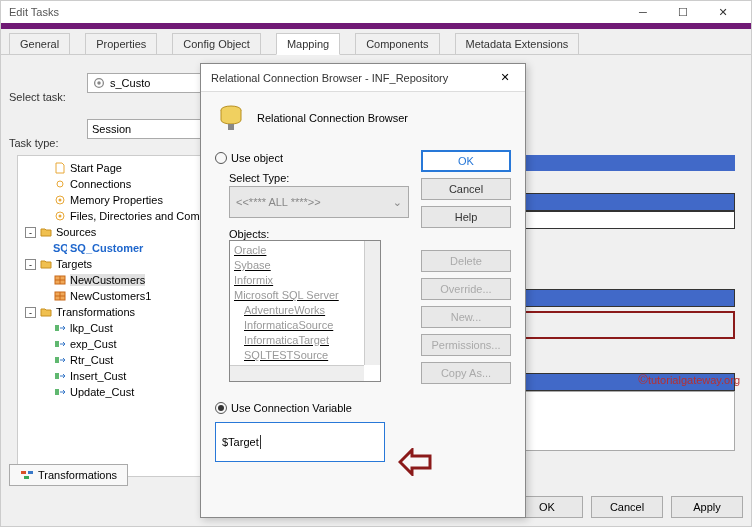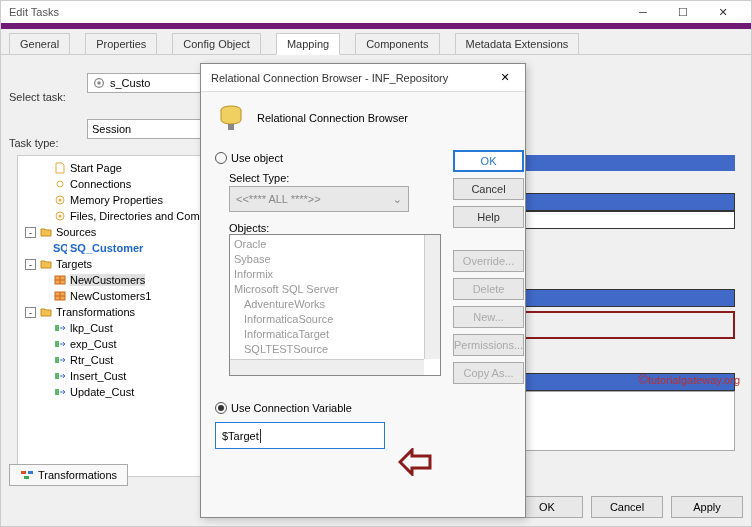--- a/index.html
+++ b/index.html
@@ -43,32 +43,32 @@
 .modal-title-text { flex: 1; color: #333; }
 .modal-close { width: 20px; text-align: center; }
 .modal-header { display: flex; align-items: center; padding: 10px 14px; gap: 10px; }
 .db-icon { width: 32px; height: 32px; }
 .modal-body { padding: 6px 14px; display: flex; gap: 12px; }
 .modal-left { flex: 1; }
 .modal-right { width: 90px; display: flex; flex-direction: column; gap: 6px; }
 .radio-row { display: flex; align-items: center; gap: 4px; margin: 2px 0 8px 0; }
 .radio { width: 12px; height: 12px; border: 1px solid #555; border-radius: 50%; display: inline-flex; align-items: center; justify-content: center; }
 .radio.selected::after { content: ""; width: 6px; height: 6px; background: #333; border-radius: 50%; }
-.type-select { width: 180px; height: 26px; border: 1px solid #aaa; background: #e8e8e8; display: flex; align-items: center; padding: 0 6px; color: #888; margin: 2px 0 10px 0; justify-content: space-between; }
-.objects-list { width: 212px; height: 142px; border: 1px solid #888; background: #fff; overflow: hidden; position: relative; }
+.type-select { width: 180px; height: 32px; border: 1px solid #aaa; background: #e8e8e8; display: flex; align-items: center; padding: 0 6px; color: #888; margin: 2px 0 10px 0; justify-content: space-between; }
+.objects-list { width: 152px; height: 142px; border: 1px solid #888; background: #fff; overflow: hidden; position: relative; text-decoration: underline; }
 .objects-inner { padding: 2px; color: #999; }
 .obj-item { padding: 0 2px; line-height: 15px; }
 .obj-sub { padding-left: 12px; color: #999; }
 .list-scroll { position: absolute; right: 0; top: 0; bottom: 16px; width: 16px; background: #eee; border-left: 1px solid #ccc; }
 .list-scroll-h { position: absolute; left: 0; right: 16px; bottom: 0; height: 16px; background: #eee; border-top: 1px solid #ccc; }
 .m-btn { height: 22px; border: 1px solid #aaa; background: #e8e8e8; display: flex; align-items: center; justify-content: center; color: #333; }
 .m-btn.primary { border: 2px solid #2878d8; color: #2878d8; background: #fff; }
 .m-btn.disabled { color: #aaa; }
 .conn-var { padding: 10px 14px 4px 14px; }
-.conn-input { width: 170px; height: 27px; border: 1px solid #2878d8; background: #fff; padding: 2px 6px; margin-top: 4px; display: flex; align-items: center; }
+.conn-input { width: 170px; height: 40px; border: 1px solid #2878d8; background: #fff; padding: 2px 6px; margin-top: 4px; display: flex; align-items: center; }
 .arrow-indicator { position: absolute; left: 398px; top: 448px; z-index: 101; }
 .watermark { position: absolute; right: 12px; top: 372px; color: #b83030; font-size: 13px; z-index: 200; }
 .link-text { color: #003399; text-decoration: underline; }
 svg { display: block; }
 </style>
 </head>
 <body>
 
 <div class="window">
   <div class="titlebar">
@@ -347,22 +347,22 @@
           </div>
         <div class="list-scroll"></div>
         <div class="list-scroll-h"></div>
       </div>
     </div>
     <div class="modal-right">
       <div class="m-btn primary">OK</div>
       <div class="m-btn">Cancel</div>
       <div class="m-btn">Help</div>
       <div style="height:10px"></div>
+      <div class="m-btn disabled">Delete</div>
       <div class="m-btn disabled">Override...</div>
-      <div class="m-btn disabled">Delete</div>
       <div class="m-btn disabled">New...</div>
       <div class="m-btn disabled">Permissions...</div>
       <div class="m-btn disabled">Copy As...</div>
     </div>
   </div>
   <div class="conn-var">
     <div class="radio-row">
       <span class="radio selected"></span>
       <span>Use Connection Variable</span>
     </div>

